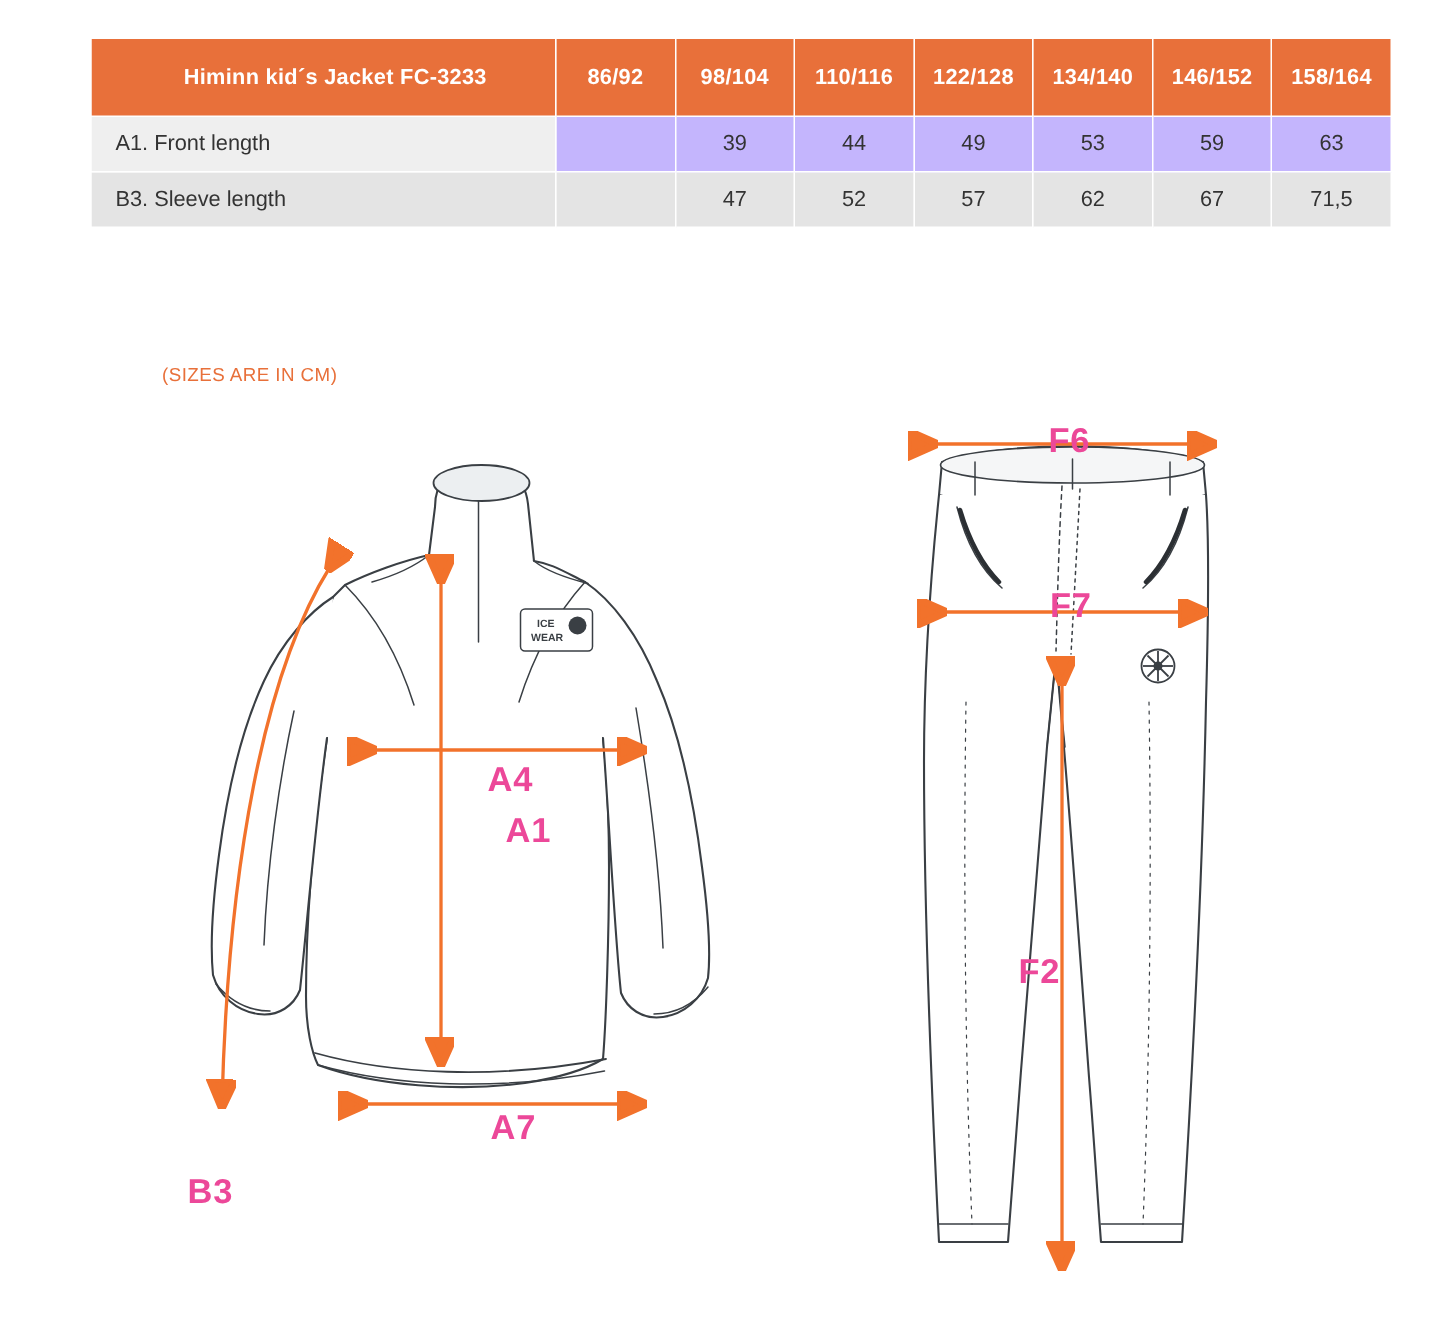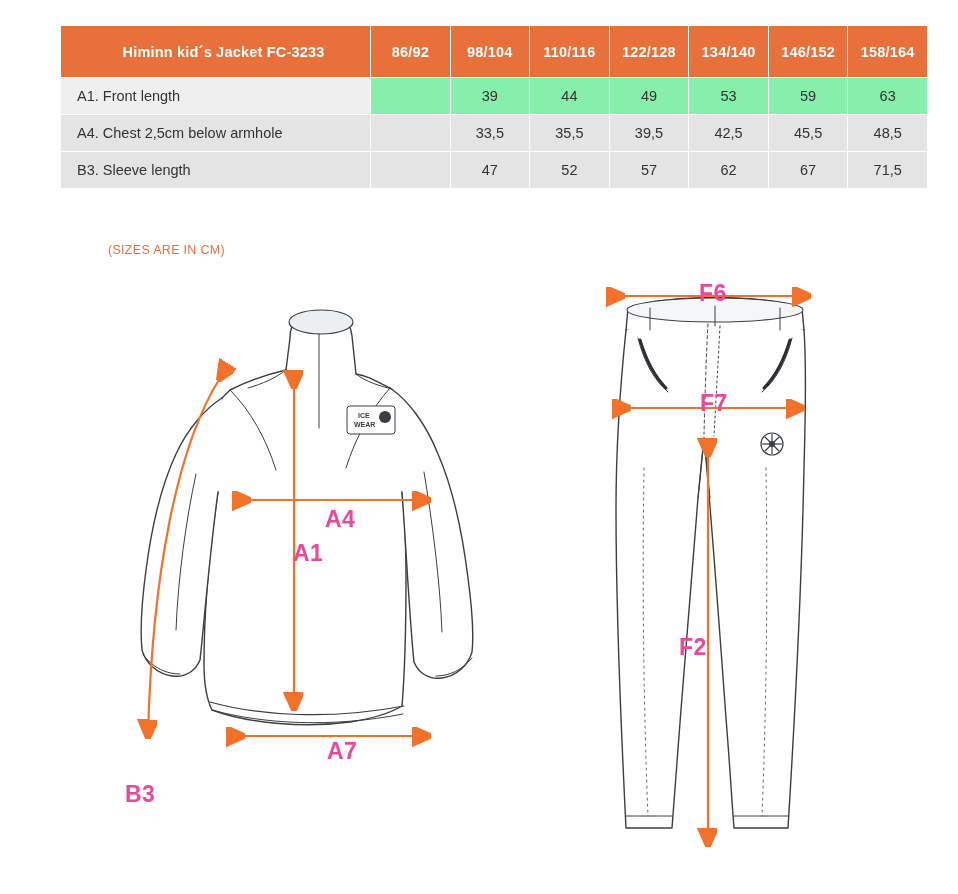--- a/index.html
+++ b/index.html
@@ -55,21 +55,21 @@
     font-weight: normal;
     font-size: 14.5px;
     color: #333333;
   }
   .size-table tbody tr.alt td.row-label { background: #efefef; }
   .size-table tbody td.val {
     background: #e4e4e4;
     font-weight: normal;
     font-size: 14.5px;
   }
-  .size-table tbody tr.alt td.val { background: #86efac; }
+  .size-table tbody tr.alt td.val { background: #c4b5fd; }
   .size-table td.empty { background: #e4e4e4; }
   .size-table tr.alt td.empty { background: #efefef; }
 
   .units-note {
     position: absolute;
     left: 72px;
     top: 243px;
     font-size: 12.5px;
     color: #e8703a;
     letter-spacing: 0.3px;
@@ -119,30 +119,20 @@
         <td class="row-label">A1. Front length</td>
         <td class="val empty"></td>
         <td class="val">39</td>
         <td class="val">44</td>
         <td class="val">49</td>
         <td class="val">53</td>
         <td class="val">59</td>
         <td class="val">63</td>
       </tr>
       <tr>
-        <td class="row-label">A4. Chest 2,5cm below armhole</td>
-        <td class="val empty"></td>
-        <td class="val">33,5</td>
-        <td class="val">35,5</td>
-        <td class="val">39,5</td>
-        <td class="val">42,5</td>
-        <td class="val">45,5</td>
-        <td class="val">48,5</td>
-      </tr>
-      <tr>
         <td class="row-label">B3. Sleeve length</td>
         <td class="val empty"></td>
         <td class="val">47</td>
         <td class="val">52</td>
         <td class="val">57</td>
         <td class="val">62</td>
         <td class="val">67</td>
         <td class="val">71,5</td>
       </tr>
     </tbody>
@@ -203,21 +193,21 @@
         <line x1="148" y1="222" x2="328" y2="222" marker-start="url(#ahs)" marker-end="url(#ah)"></line>
 
         <line x1="194" y1="108" x2="194" y2="430" marker-start="url(#ahs)" marker-end="url(#ah)"></line>
 
         <line x1="142" y1="458" x2="328" y2="458" marker-start="url(#ahs)" marker-end="url(#ah)"></line>
       </g>
     </svg>
 
     <div class="dim-label" style="left:125px; top:513px;">B3</div>
     <div class="dim-label" style="left:325px; top:238px;">A4</div>
-    <div class="dim-label" style="left:293px; top:272px;">A1</div>
+    <div class="dim-label" style="left:293px; top:272px;padding-left:44px;">A1</div>
     <div class="dim-label" style="left:327px; top:470px;">A7</div>
 
     <svg class="svg-abs figure-svg" style="left:580px; top:0px;" width="300" height="600" viewBox="0 0 300 600">
       <g fill="none" stroke="#3a3f44" stroke-width="1.4" stroke-linejoin="round" stroke-linecap="round">
 
         <path d="M48 40 C90 26 180 26 222 40 L224 62 C182 74 88 74 46 62 Z" fill="#ffffff"></path>
         <ellipse cx="135" cy="42" rx="88" ry="12" fill="#f5f6f7" stroke="#3a3f44" stroke-width="1.1"></ellipse>
 
         <path d="M46 62 C40 120 36 180 36 240 C36 330 40 440 46 560 L92 560 C100 450 110 330 118 230 L124 170
                  C130 230 138 340 146 450 C150 500 152 535 154 560 L208 560 C216 430 222 300 224 200 C226 130 226 90 224 62" fill="#ffffff"></path>

